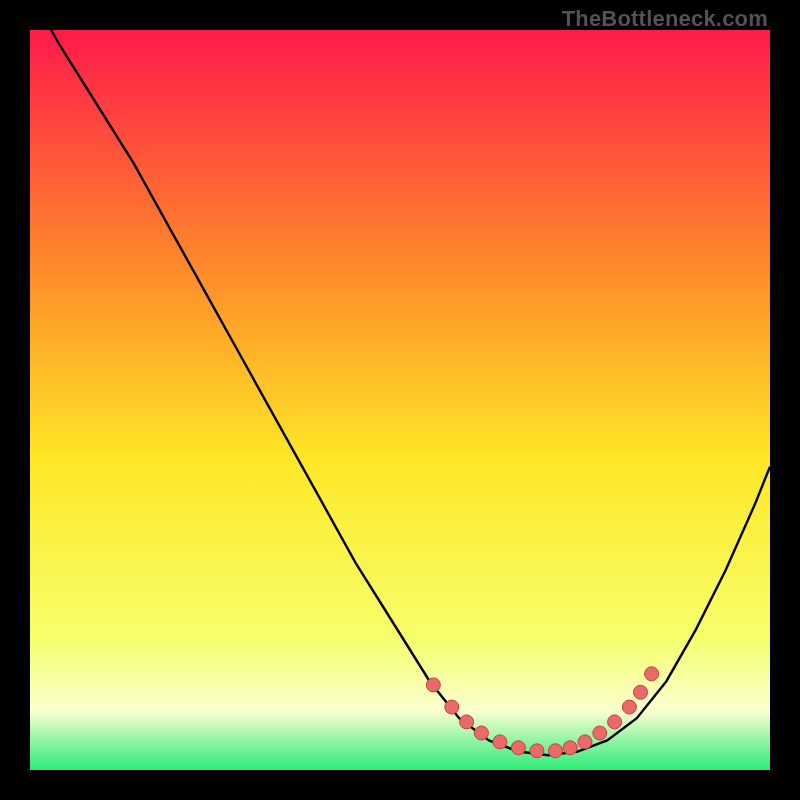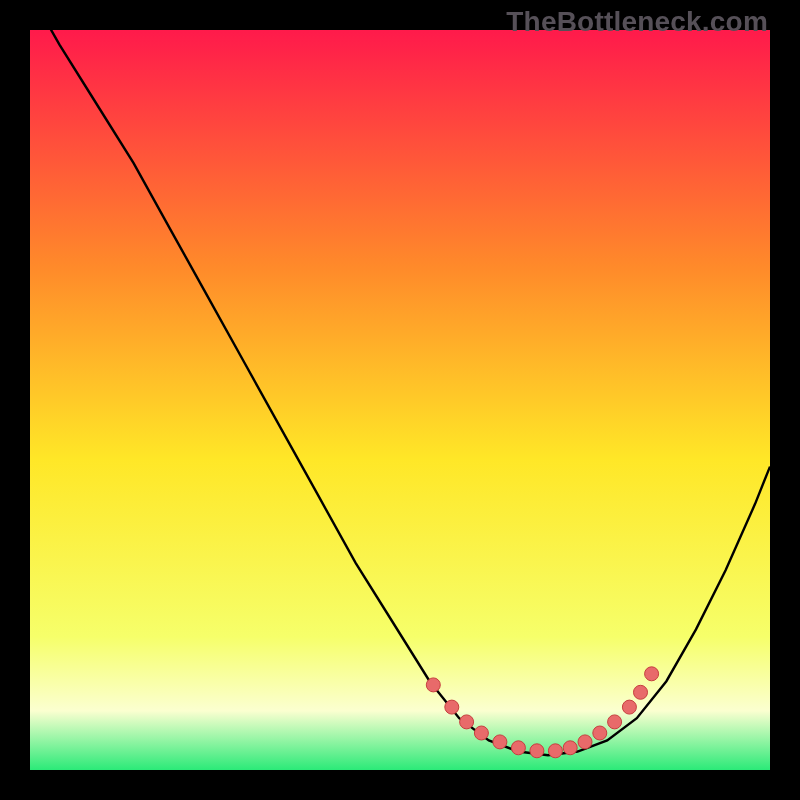--- a/index.html
+++ b/index.html
@@ -23,21 +23,21 @@
     left: 0;
     top: 0;
     width: 740px;
     height: 740px;
   }
   .watermark {
     position: absolute;
     top: 6px;
     right: 32px;
     font-family: Arial, Helvetica, sans-serif;
-    font-size: 28px;
+    font-size: 22px;
     font-weight: 600;
     color: #565058;
     letter-spacing: 0.2px;
   }
 </style>
 </head>
 <body>
 
 <div class="frame">
   <svg class="plot" viewBox="0 0 740 740" preserveAspectRatio="none">

